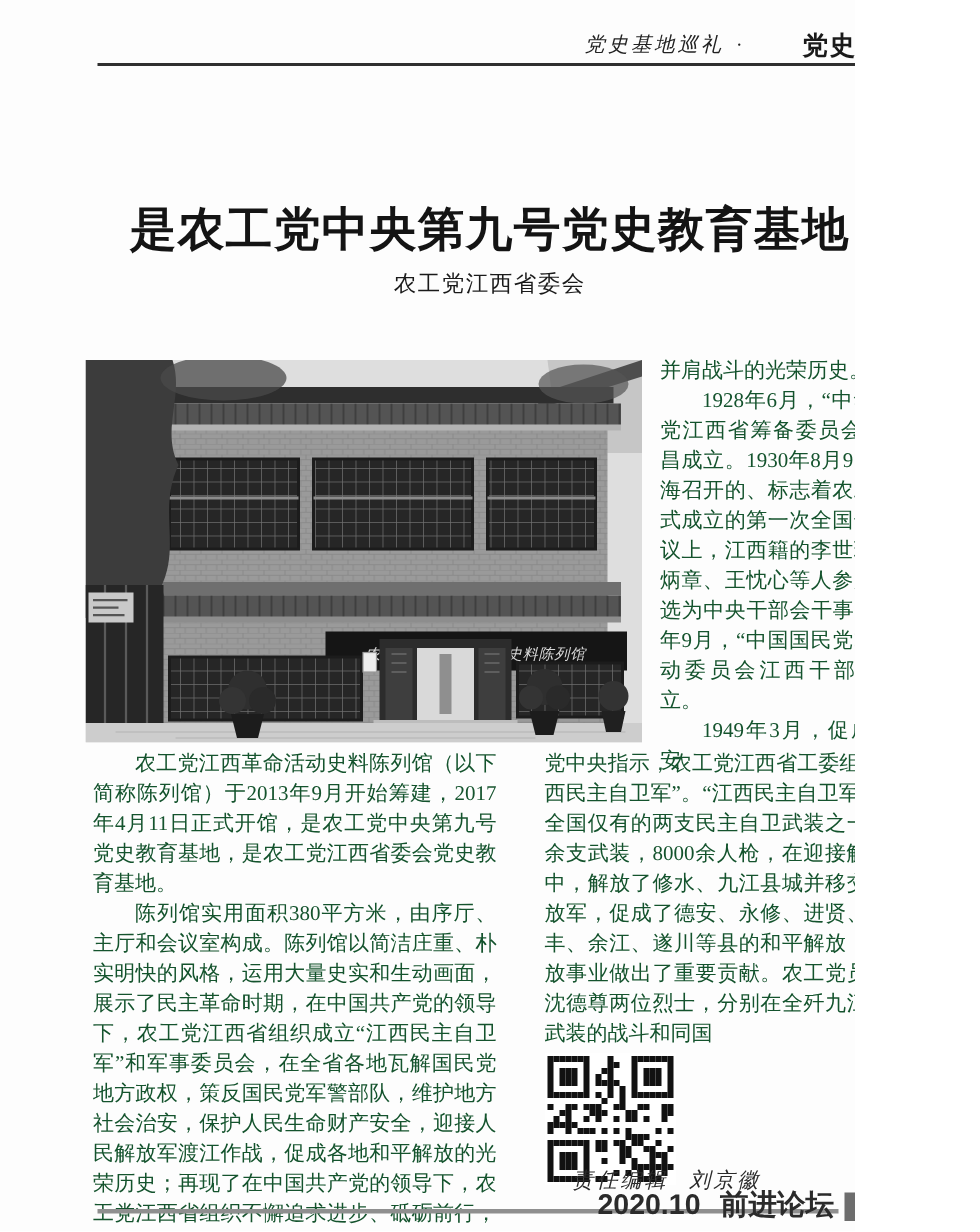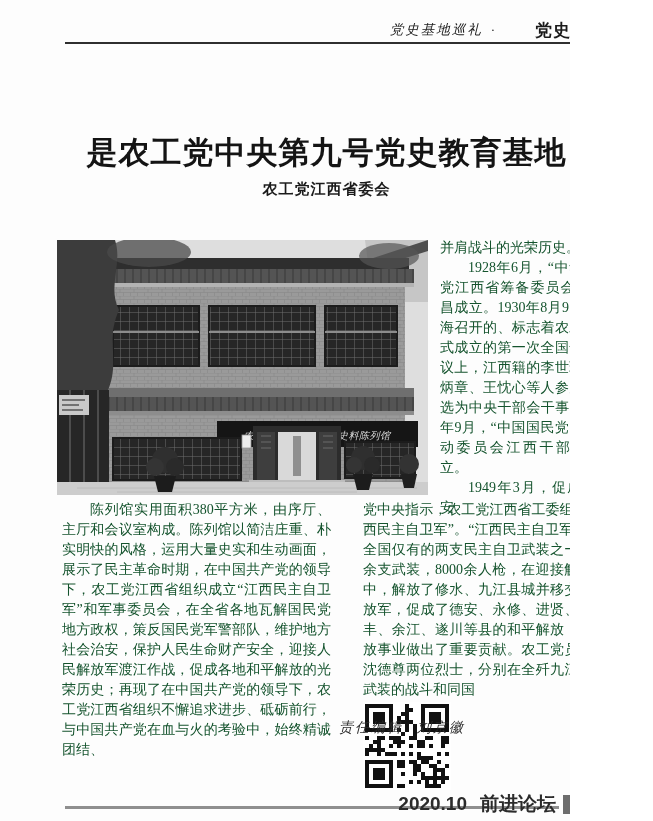--- a/index.html
+++ b/index.html
@@ -13,37 +13,37 @@
   .section-light{font-style:italic;font-size:13.5px;letter-spacing:2px;color:#222;}
   .section-sep{font-size:13px;color:#222;margin:0 1px;}
   .section-bold{font-family:"Liberation Sans","DejaVu Sans",sans-serif;
     font-weight:bold;font-size:17px;letter-spacing:1px;color:#1a1a1a;margin-left:32px;}
   .header-rule{position:absolute;top:42px;left:65px;width:543px;height:2px;background:#2f2f2f;}
   
   .article-title{position:absolute;top:133px;left:0;width:653px;text-align:center;
     font-family:"Liberation Sans","DejaVu Sans",sans-serif;font-weight:bold;
     font-size:31px;letter-spacing:1px;color:#141414;line-height:40px;}
   .article-byline{position:absolute;top:180px;left:0;width:653px;text-align:center;
-    font-family:"Liberation Sans","DejaVu Sans",sans-serif;font-weight:bold;
+    font-family:"Liberation Sans","DejaVu Sans",sans-serif;font-weight:normal;
     font-size:15px;letter-spacing:1px;color:#1a1a1a;}
   
   .body-text{font-size:14px;line-height:20px;text-align:justify;color:#14532d;}
   .body-text p{margin:0;}
   .indent{text-indent:2em;}
   .photo-box{position:absolute;left:57px;top:240px;width:371px;height:255px;}
   .photo-box svg{display:block;}
   .rc-top{position:absolute;left:440px;top:238px;width:172px;}
   .rc-bottom{position:absolute;left:339px;top:500px;width:273px;margin-left:24px;}
   .lc-text{position:absolute;left:62px;top:500px;width:269px;}
   .wrap-row{display:flex;gap:10px;align-items:flex-start;margin-top:0;}
   .wrap-left{flex:1;}
   .attribution{font-style:italic;text-indent:1.2em;margin-top:3px !important;letter-spacing:1px;}
   .qr{flex:none;width:88px;height:88px;margin-top:2px;}
   
-  .editor-line{position:absolute;left:339px;top:719px;width:273px;text-align:left;
+  .editor-line{position:absolute;left:339px;top:778px;width:273px;text-align:center;
     padding-right:62px;box-sizing:border-box;font-style:italic;font-size:14px;
     letter-spacing:2px;color:#2a2a2a;}
   .editor-line .gap{display:inline-block;width:14px;}
   .footer-rule{position:absolute;left:65px;top:806px;width:494px;height:2.5px;background:#8f8f8f;}
   .footer-text{position:absolute;left:340px;top:795px;width:216px;height:18px;
     text-align:right;font-family:"Liberation Sans","DejaVu Sans",sans-serif;
     font-weight:bold;font-size:19px;color:#2b2b2b;line-height:18px;}
   .footer-text .gap{display:inline-block;width:13px;}
   .page-badge{position:absolute;left:563px;top:795px;width:49px;height:19px;
     background:#6d6d6d;color:#86efac;text-align:center;line-height:19px;
@@ -155,20 +155,21 @@
     </svg>
   </div>
 
   <div class="body-text rc-top">
     <p>并肩战斗的光荣历史。</p>
     <p class="indent">1928年6月，“中华革命党江西省筹备委员会”在南昌成立。1930年8月9日在上海召开的、标志着农工党正式成立的第一次全国干部会议上，江西籍的李世璋、肖炳章、王忱心等人参加并当选为中央干部会干事。1930年9月，“中国国民党临时行动委员会江西干部会”成立。</p>
     <p class="indent">1949年3月，促成了德安</p>
   </div>
 
   <div class="body-text lc-text">
+    <p class="indent">农工党江西革命活动史料陈列馆（以下简称陈列馆）于2013年9月开始筹建，2017年4月11日正式开馆，是农工党中央第九号党史教育基地，是农工党江西省委会党史教育基地。</p>
     <p class="indent">陈列馆实用面积380平方米，由序厅、主厅和会议室构成。陈列馆以简洁庄重、朴实明快的风格，运用大量史实和生动画面，展示了民主革命时期，在中国共产党的领导下，农工党江西省组织成立“江西民主自卫军”和军事委员会，在全省各地瓦解国民党地方政权，策反国民党军警部队，维护地方社会治安，保护人民生命财产安全，迎接人民解放军渡江作战，促成各地和平解放的光荣历史；再现了在中国共产党的领导下，农工党江西省组织不懈追求进步、砥砺前行，与中国共产党在血与火的考验中，始终精诚团结、</p>
   </div>
 
   <div class="body-text rc-bottom">
     <p>党中央指示，农工党江西省工委组织建立“江西民主自卫军”。“江西民主自卫军”是农工党全国仅有的两支民主自卫武装之一，拥有10余支武装，8000余人枪，在迎接解放的斗争中，解放了修水、九江县城并移交给人民解放军，促成了德安、永修、进贤、丰城、南丰、余江、遂川等县的和平解放，为人民解放事业做出了重要贡献。农工党员于灿烈、沈德尊两位烈士，分别在全歼九江县国民党武装的战斗和同国</p>
     <div class="wrap-row">
       <svg class="qr" id="qr-svg" viewBox="0 0 88 88">
         <rect width="88" height="88" fill="#ffffff"></rect>
         <g id="qr-g" fill="#111111">
             <rect x="2" y="2" width="4" height="4"></rect>

